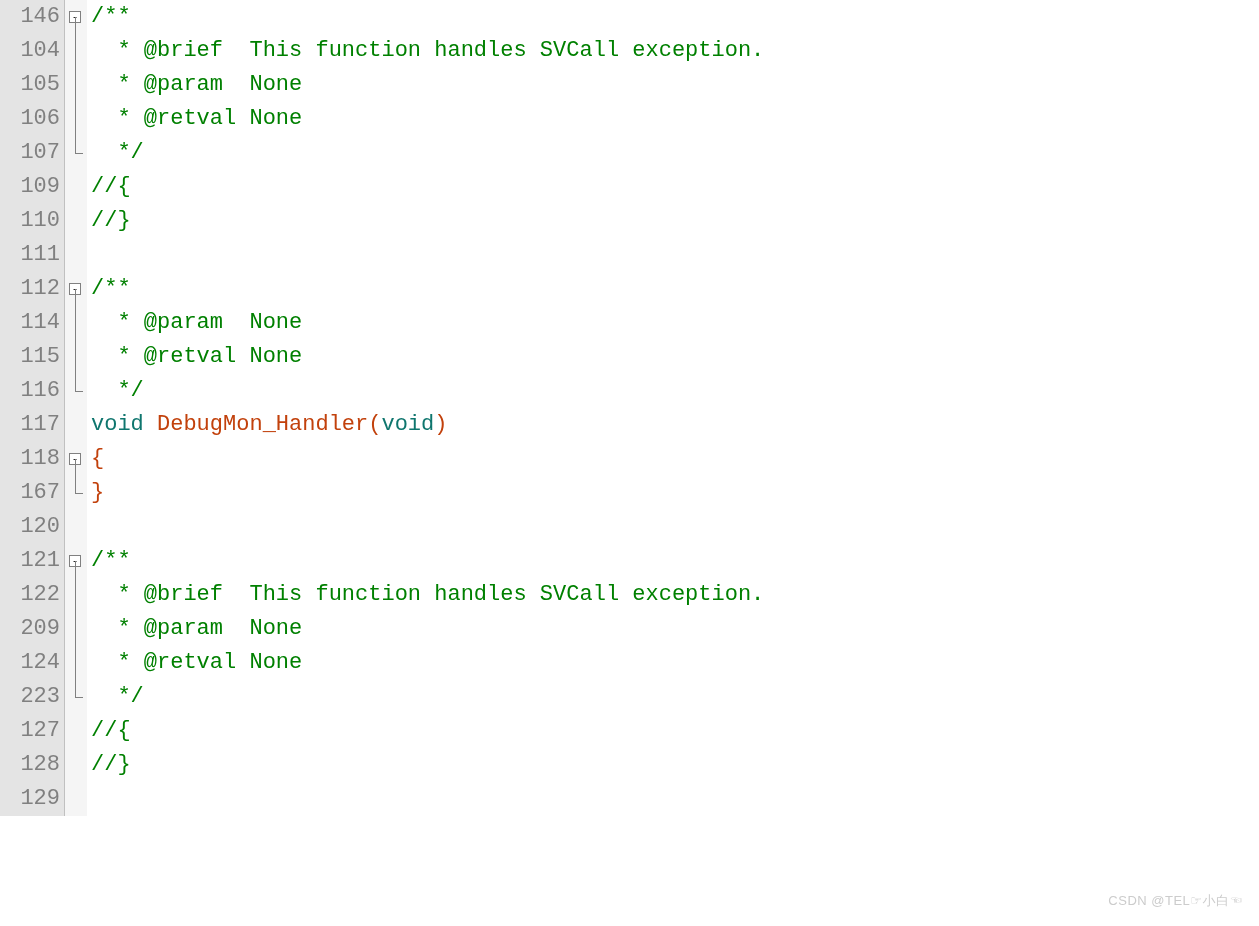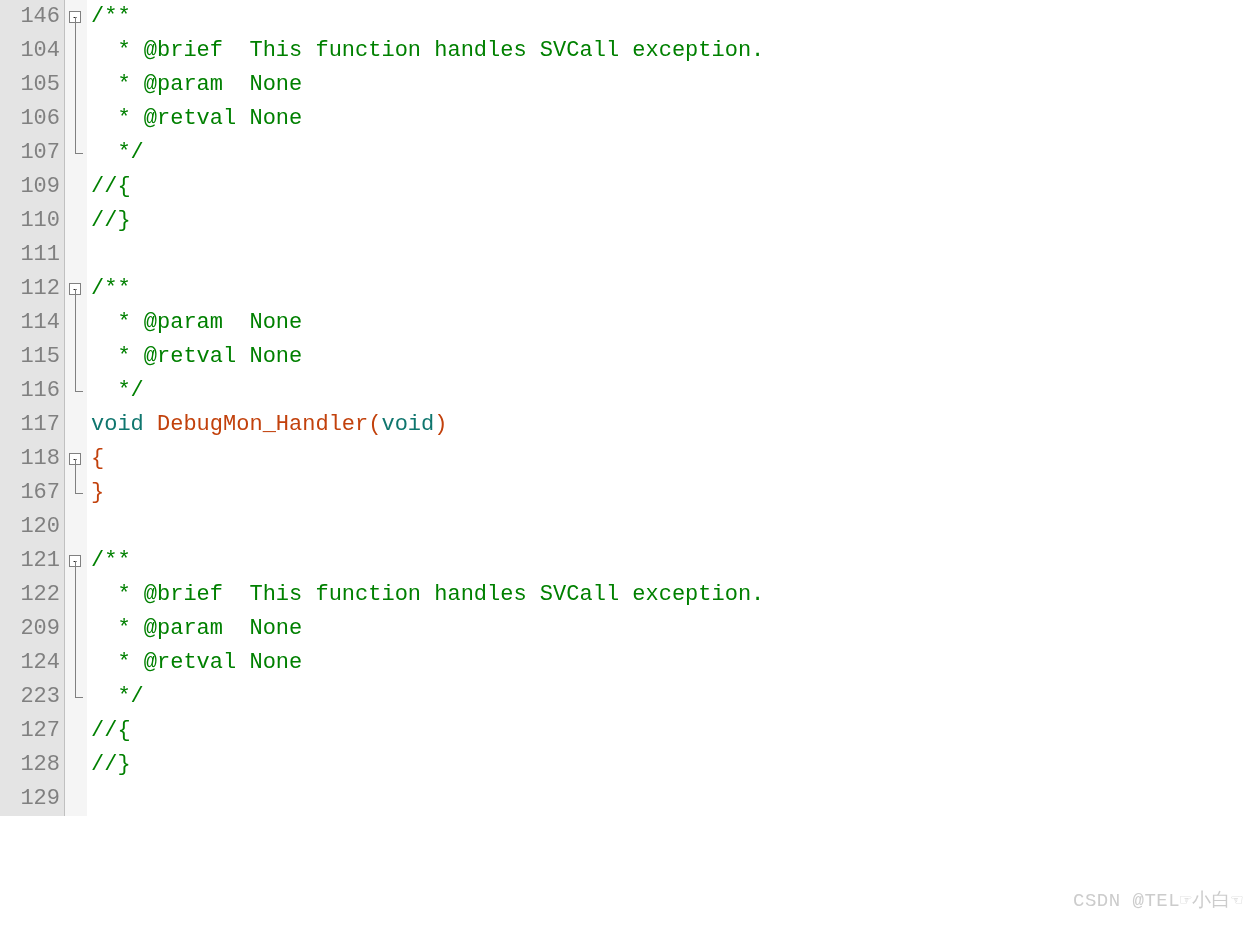--- a/index.html
+++ b/index.html
@@ -78,22 +78,22 @@
     display: flex;
     align-items: center;
   }
   .c-comment { color: #008000; }
   .c-keyword { color: #0f766e; }
   .c-text    { color: #c2410c; }
   .watermark {
     position: absolute;
     right: 16px;
     bottom: 8px;
-    font-family: Liberation Mono, monospace;
-    font-size: 19px;
+    font-family: Liberation Sans, sans-serif;
+    font-size: 13px;
     color: #cccccc;
     letter-spacing: 0.5px;
     user-select: none;
   }
 </style>
 </head>
 <body>
 
 <div class="editor" id="editor">
   <div class="watermark">CSDN @TEL☞小白☜</div>

